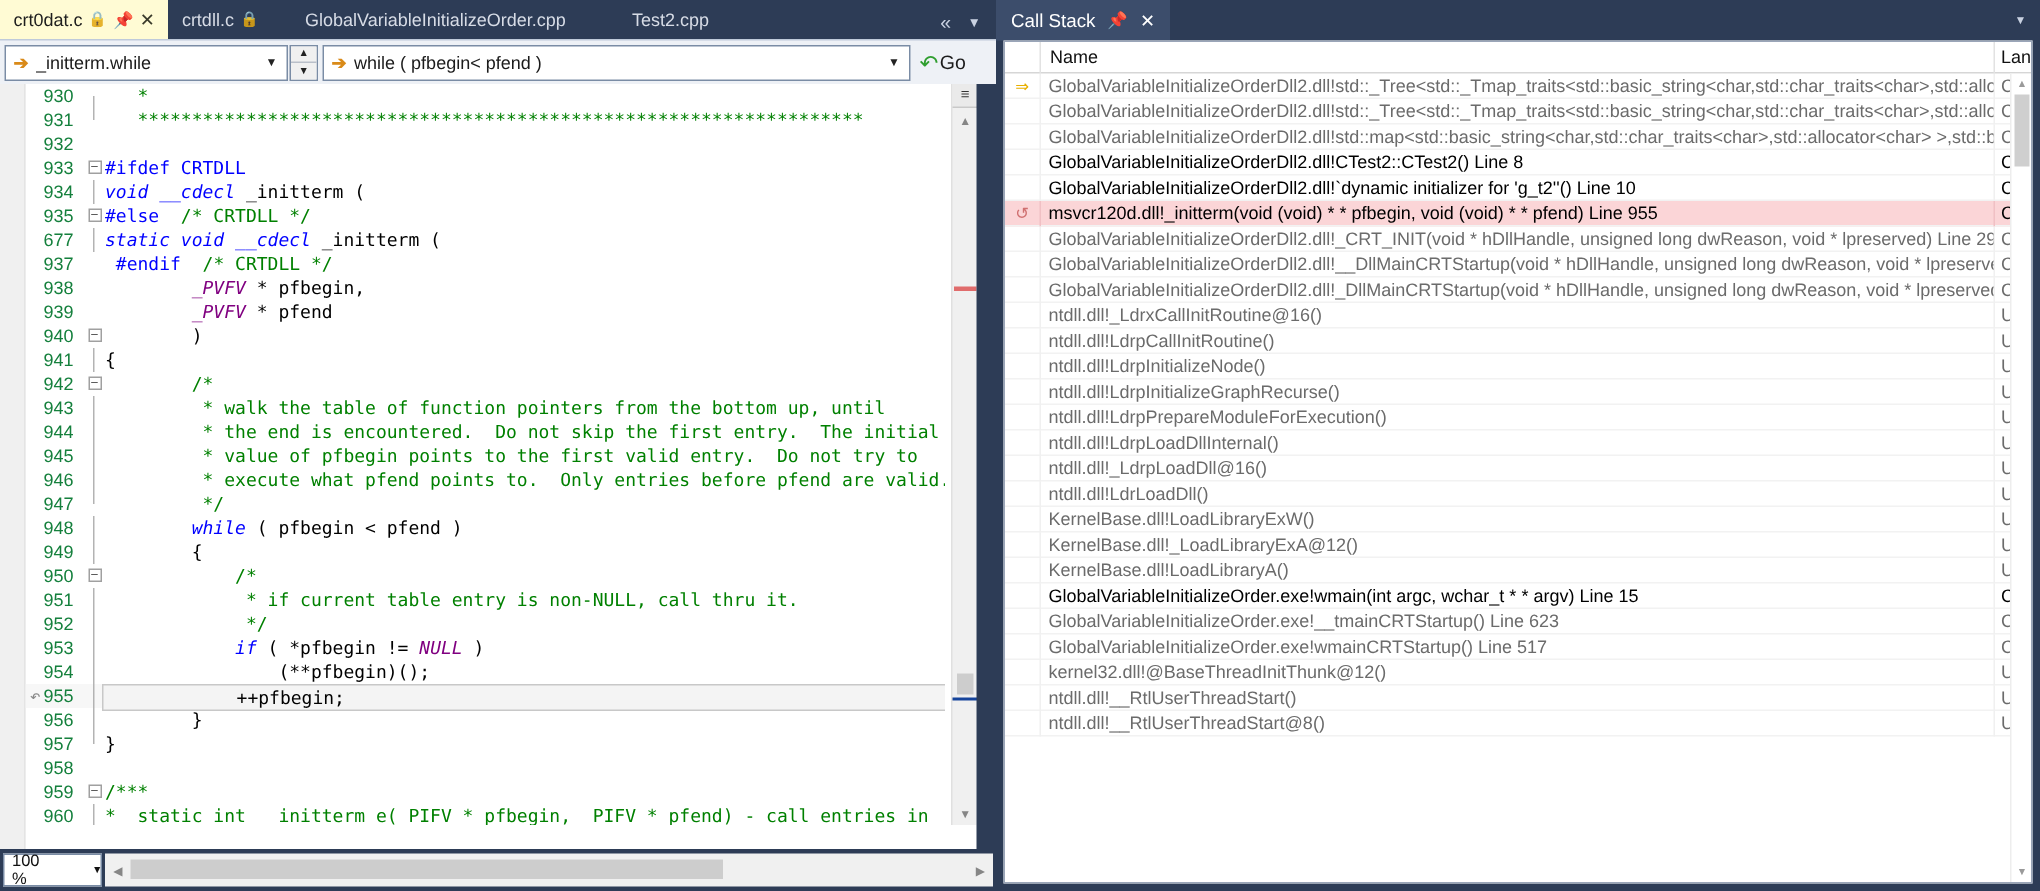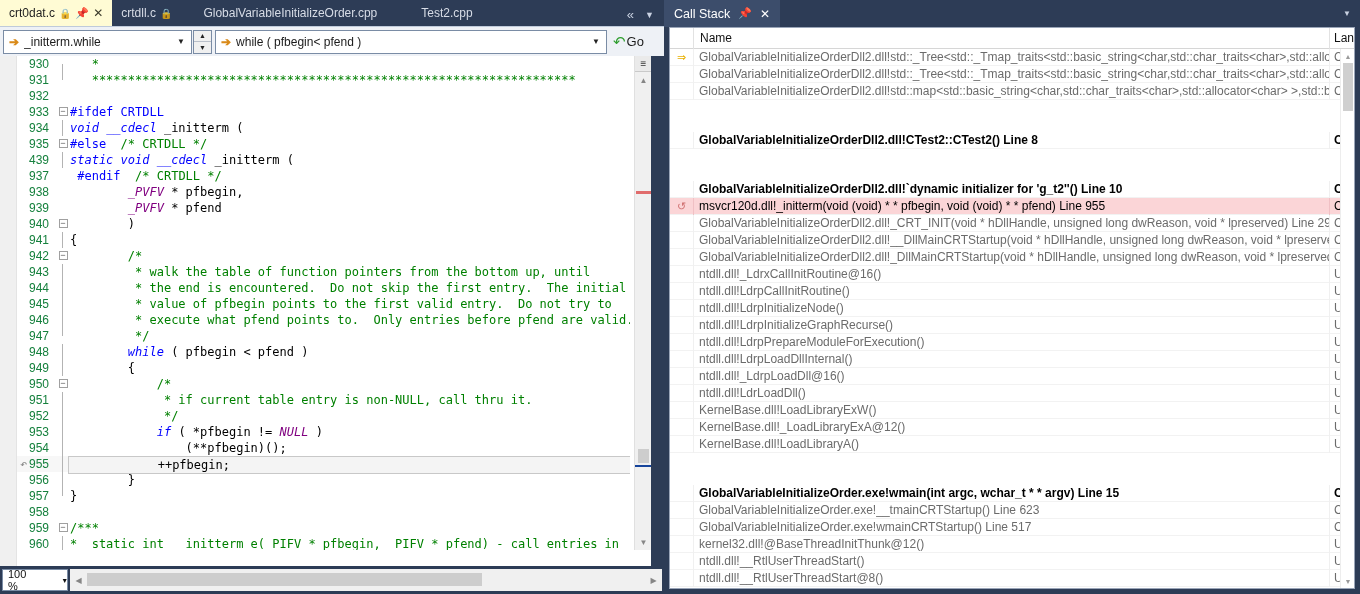--- a/index.html
+++ b/index.html
@@ -220,21 +220,21 @@
     width: 24px; height: 17px; display: flex; align-items: center; justify-content: center;
     border-right: 1px solid #f0f0f0; font-size: 11px; flex: none;
   }
   .cs-row .r-name {
     flex: 1; padding-left: 5px; white-space: nowrap; overflow: hidden; height: 17px;
     display: flex; align-items: center; border-right: 1px solid #f0f0f0;
   }
   .cs-row .r-lang {
     width: 24px; padding-left: 4px; white-space: nowrap; overflow: hidden; flex: none;
   }
-  .cs-row.user { color: #000000; font-weight: bold; margin-top: 32px; }
+  .cs-row.user { color: #000000; font-weight: normal; }
   .cs-row.active { background: #fbd5d7; color: #000000; }
   .cs-row.active .r-name, .cs-row.active .r-icon { border-right-color: #f0c0c4; }
   .icon-yellow { color: #e8b000; font-size: 11px; }
   .icon-pink { color: #d07070; font-size: 11px; }
 
   .cs-vscroll {
     position: absolute; right: 0; top: 0; width: 14px; height: 100%;
     background: #ffffff; border-left: 1px solid #ededed;
   }
   .cs-vscroll .a {
@@ -299,21 +299,21 @@
 
     <div class="code-area">
       <div class="indicator-margin"></div>
       <div class="code-scroll" id="code-scroll">
           <div class="code-line"><span class="ln">930</span><span class="fold"><span class="bar half-bot"></span></span><span class="ctext"><span><span class="c">   *</span></span></span></div>
           <div class="code-line"><span class="ln">931</span><span class="fold"><span class="bar half-top"></span></span><span class="ctext"><span><span class="c">   *******************************************************************</span></span></span></div>
           <div class="code-line"><span class="ln">932</span><span class="fold"></span><span class="ctext"><span></span></span></div>
           <div class="code-line"><span class="ln">933</span><span class="fold"><span class="box">−</span></span><span class="ctext"><span><span class="pp">#ifdef CRTDLL</span></span></span></div>
           <div class="code-line"><span class="ln">934</span><span class="fold"><span class="bar"></span></span><span class="ctext"><span><span class="k">void </span><span class="k">__cdecl </span><span>_initterm (</span></span></span></div>
           <div class="code-line"><span class="ln">935</span><span class="fold"><span class="box">−</span></span><span class="ctext"><span><span class="pp">#else</span><span class="c">  /* CRTDLL */</span></span></span></div>
-          <div class="code-line"><span class="ln">439</span><span class="fold"><span class="bar"></span></span><span class="ctext"><span><span class="k">static void </span><span class="k">__cdecl </span><span>_initterm (</span></span></span></div>
+          <div class="code-line"><span class="ln">677</span><span class="fold"><span class="bar"></span></span><span class="ctext"><span><span class="k">static void </span><span class="k">__cdecl </span><span>_initterm (</span></span></span></div>
           <div class="code-line"><span class="ln">937</span><span class="fold"></span><span class="ctext"><span><span class="pp"> #endif</span><span class="c">  /* CRTDLL */</span></span></span></div>
           <div class="code-line"><span class="ln">938</span><span class="fold"></span><span class="ctext"><span><span class="id-it">        _PVFV</span><span> * pfbegin,</span></span></span></div>
           <div class="code-line"><span class="ln">939</span><span class="fold"></span><span class="ctext"><span><span class="id-it">        _PVFV</span><span> * pfend</span></span></span></div>
           <div class="code-line"><span class="ln">940</span><span class="fold"><span class="box">−</span></span><span class="ctext"><span><span>        )</span></span></span></div>
           <div class="code-line"><span class="ln">941</span><span class="fold"><span class="bar"></span></span><span class="ctext"><span><span>{</span></span></span></div>
           <div class="code-line"><span class="ln">942</span><span class="fold"><span class="box">−</span></span><span class="ctext"><span><span class="c">        /*</span></span></span></div>
           <div class="code-line"><span class="ln">943</span><span class="fold"><span class="bar"></span></span><span class="ctext"><span><span class="c">         * walk the table of function pointers from the bottom up, until</span></span></span></div>
           <div class="code-line"><span class="ln">944</span><span class="fold"><span class="bar"></span></span><span class="ctext"><span><span class="c">         * the end is encountered.  Do not skip the first entry.  The initial</span></span></span></div>
           <div class="code-line"><span class="ln">945</span><span class="fold"><span class="bar"></span></span><span class="ctext"><span><span class="c">         * value of pfbegin points to the first valid entry.  Do not try to</span></span></span></div>
           <div class="code-line"><span class="ln">946</span><span class="fold"><span class="bar"></span></span><span class="ctext"><span><span class="c">         * execute what pfend points to.  Only entries before pfend are valid.</span></span></span></div>

